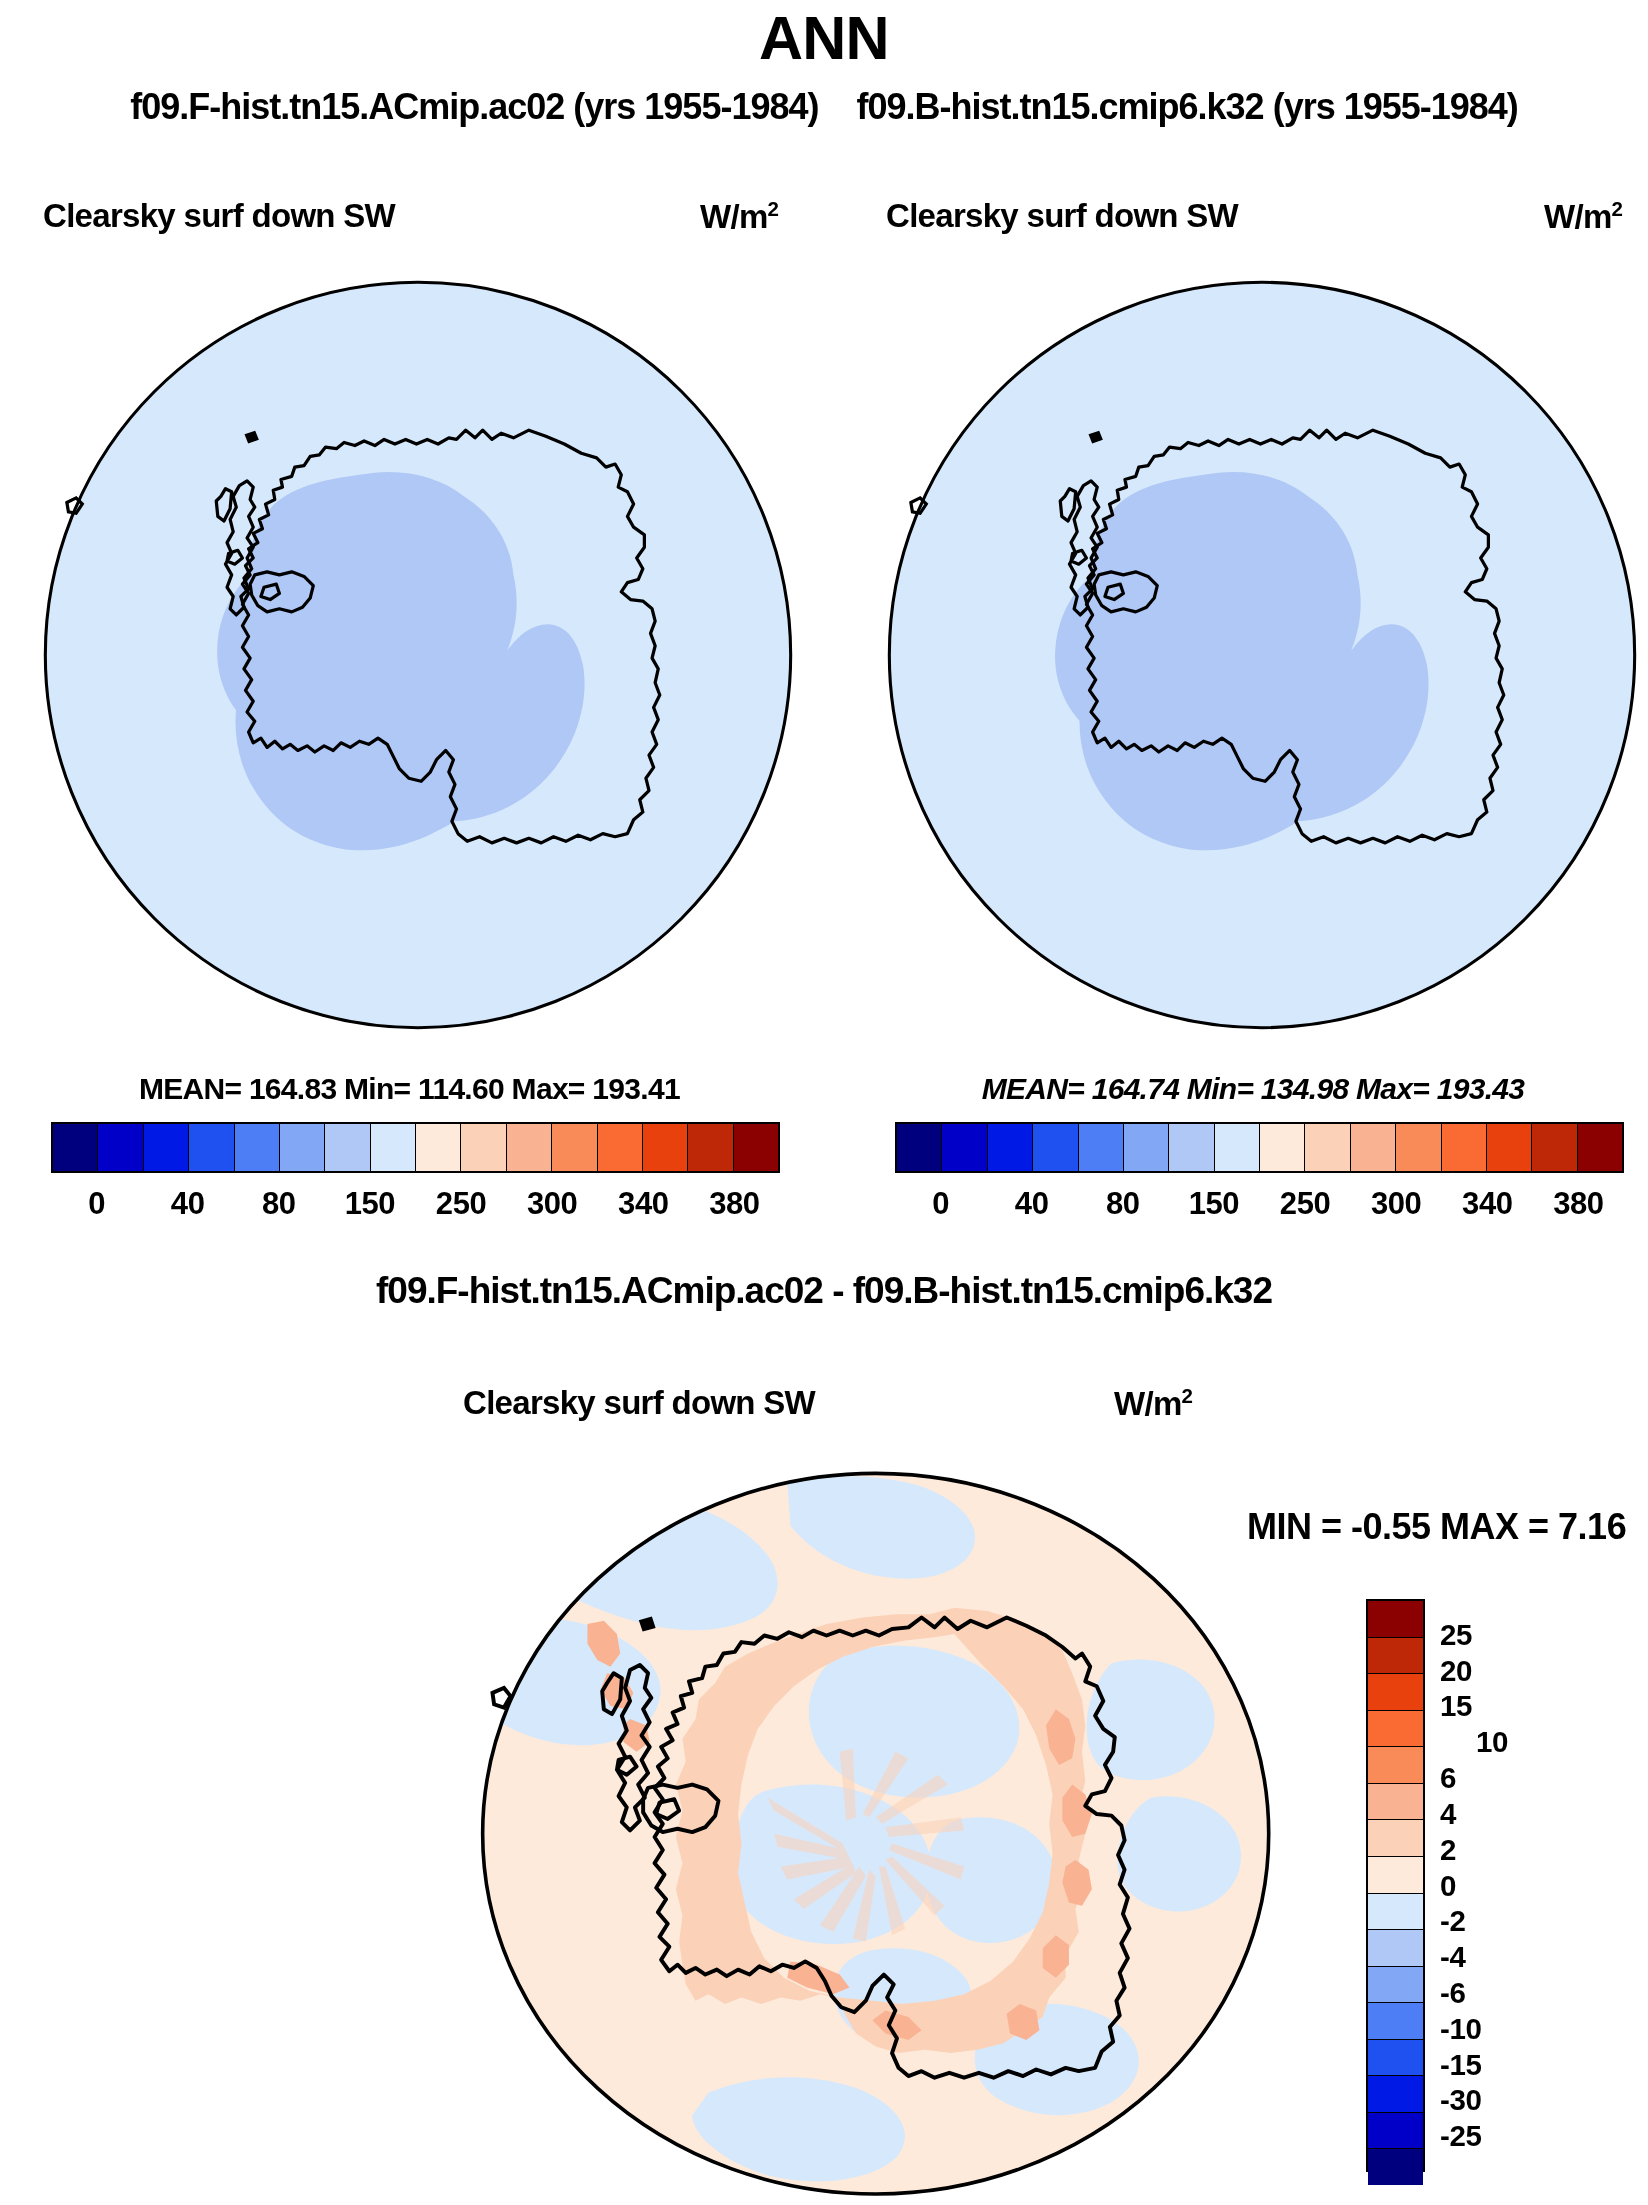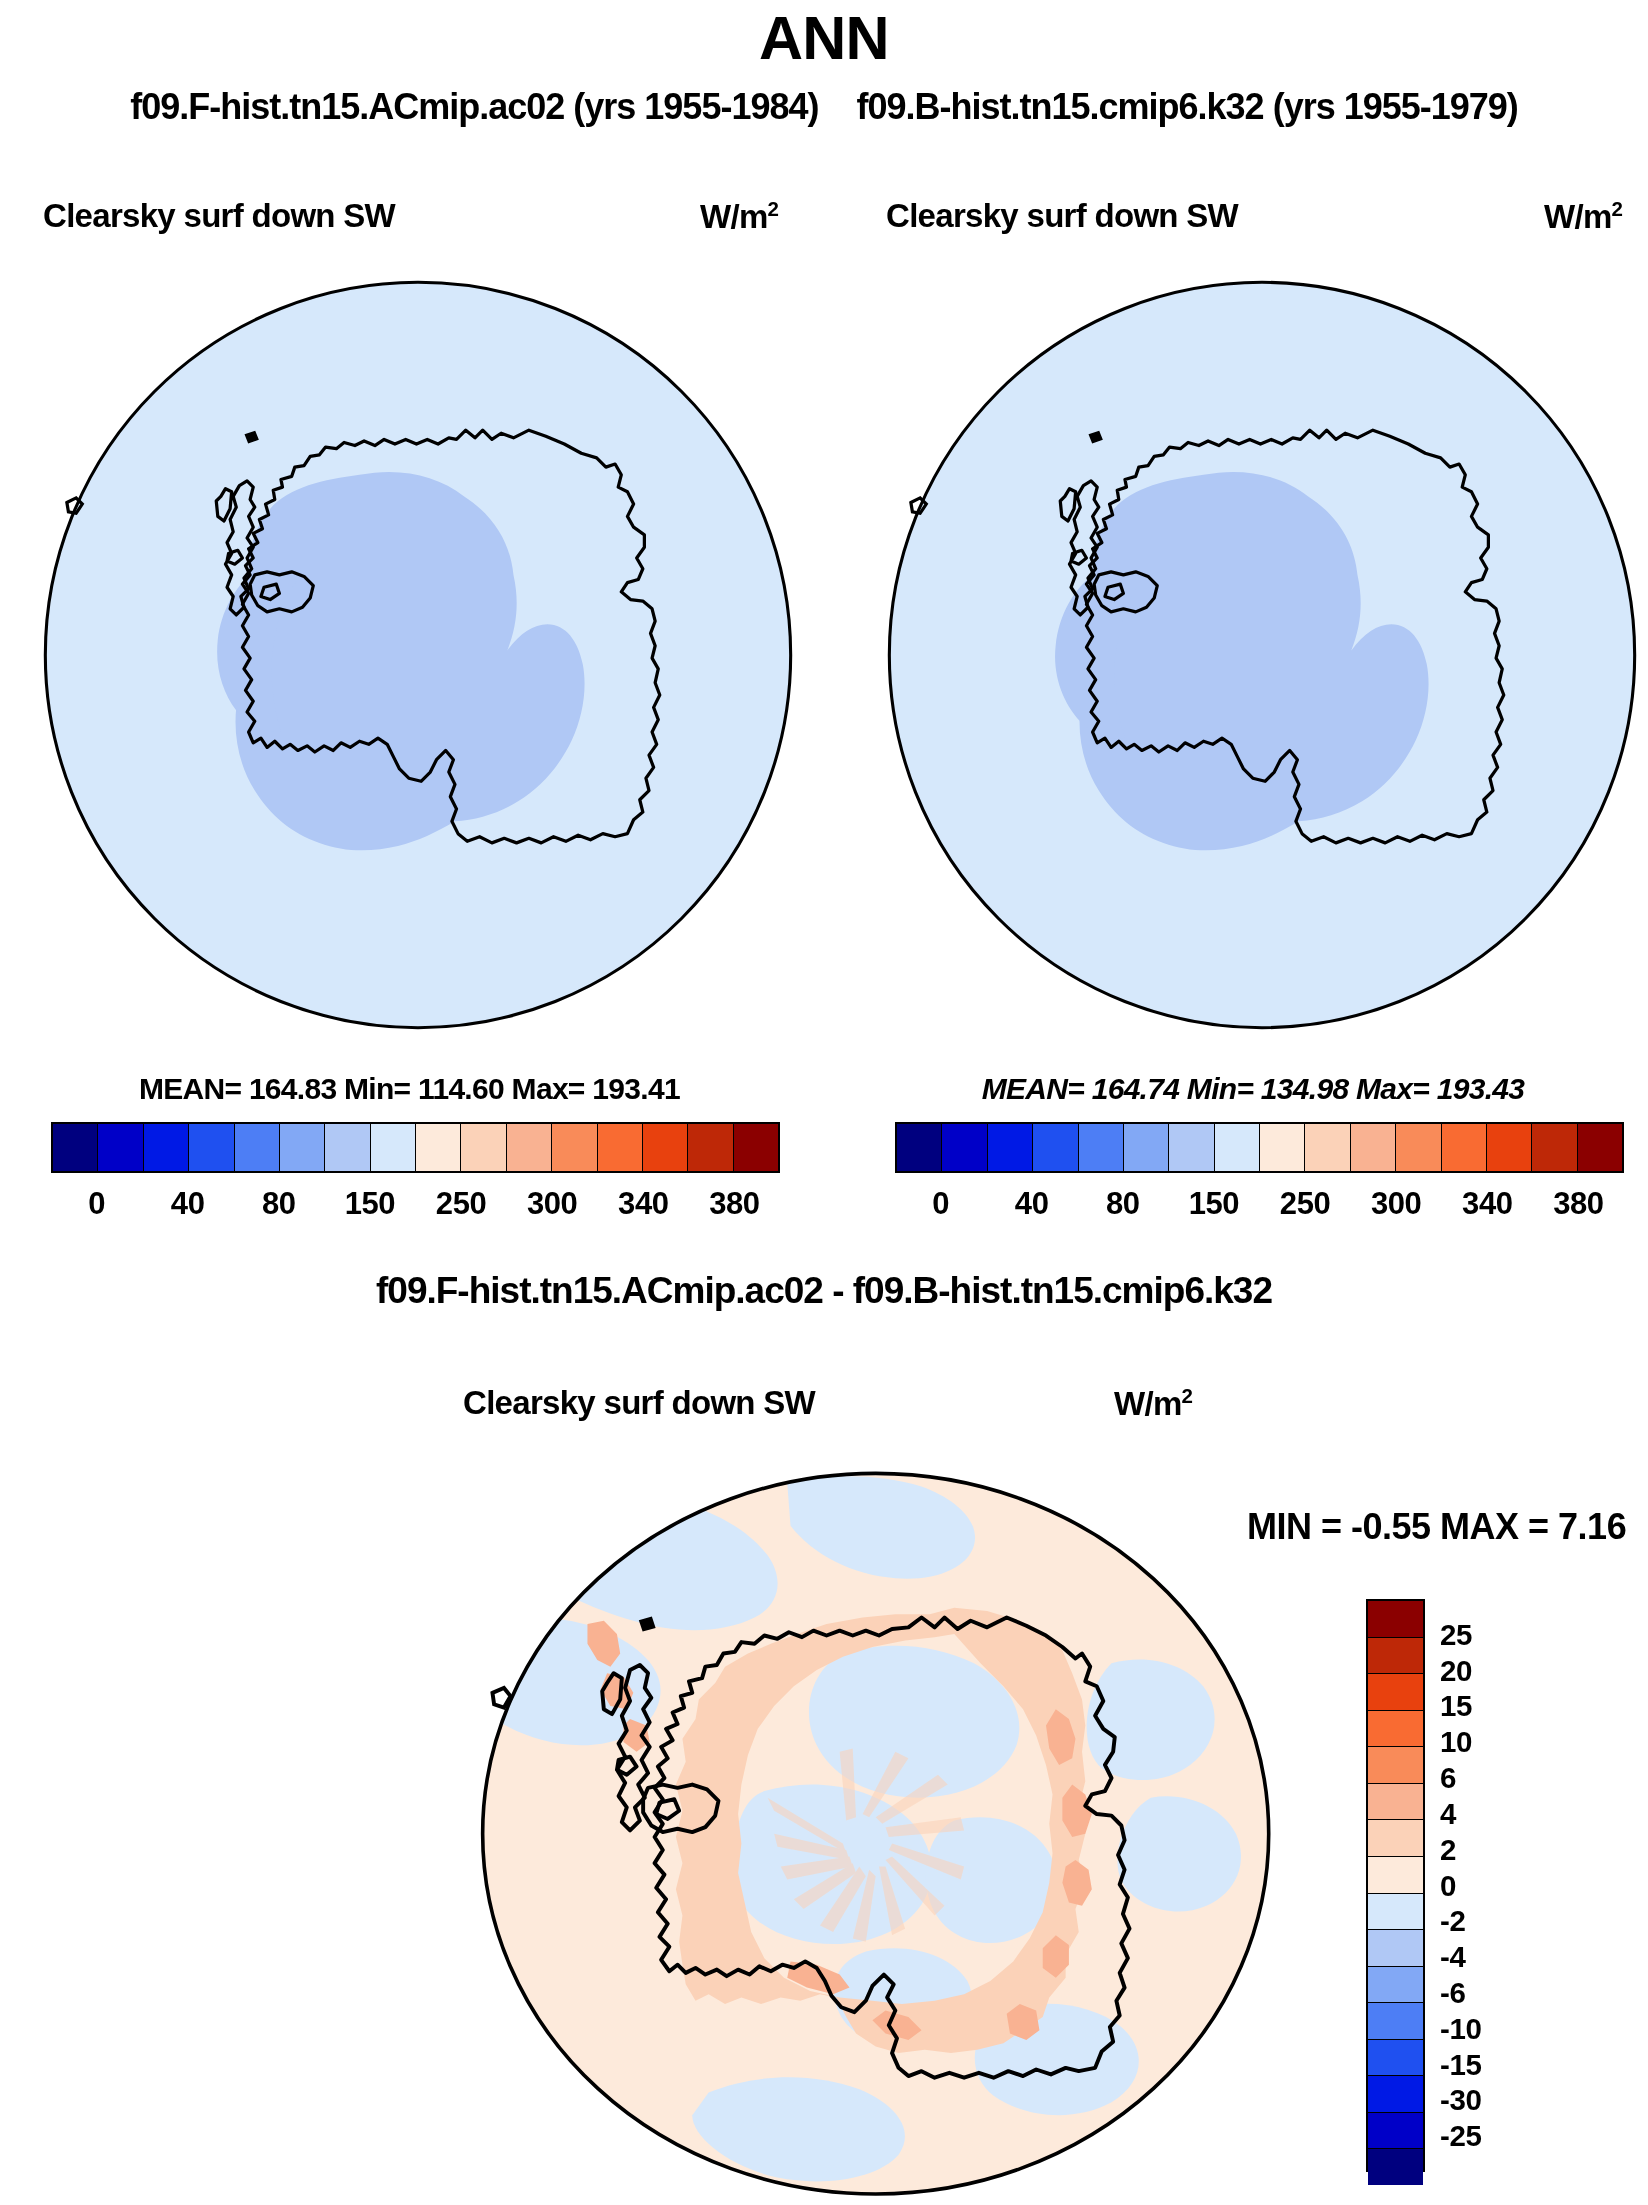--- a/index.html
+++ b/index.html
@@ -30,21 +30,21 @@
   .cbar-v-labels span{position:absolute;left:0;transform:translateY(-50%);
       font-size:29.5px;font-weight:bold;letter-spacing:-0.4px;white-space:nowrap;}
   svg{display:block;}
 </style>
 </head>
 <body>
 
 <div class="abs" id="main-title">ANN</div>
 
 <div class="abs" id="case-titles">
-  <span id="case-a-title">f09.F-hist.tn15.ACmip.ac02 (yrs 1955-1984)</span><span id="case-b-title">f09.B-hist.tn15.cmip6.k32 (yrs 1955-1979)</span>
+  <span id="case-a-title">f09.F-hist.tn15.ACmip.ac02 (yrs 1955-1984)</span><span id="case-b-title">f09.B-hist.tn15.cmip6.k32 (yrs 1955-1984)</span>
 </div>
 
 <div class="abs panel-var" style="left:43px;top:197px;">Clearsky surf down SW</div>
 <div class="abs panel-unit" style="left:700px;top:197px;">
   <span>W/m</span><sup>2</sup>
 </div>
 
 <div class="abs panel-var" style="left:886px;top:197px;">Clearsky surf down SW</div>
 <div class="abs panel-unit" style="left:1544px;top:197px;">
   <span>W/m</span><sup>2</sup>
@@ -415,21 +415,21 @@
       <div class="cellv" style="background: rgb(77, 126, 245); height: 6.25%;"></div>
       <div class="cellv" style="background: rgb(31, 80, 240); height: 6.25%;"></div>
       <div class="cellv" style="background: rgb(0, 25, 229); height: 6.25%;"></div>
       <div class="cellv" style="background: rgb(0, 0, 200); height: 6.25%;"></div>
       <div class="cellv" style="background: rgb(0, 0, 127); height: 6.25%;"></div>
     </div>
   <div class="cbar-v-labels" id="cbar-v-labels" style="left:74px;top:0;width:139px;height:573px;">
       <span style="top: 6.25%;">25</span>
       <span style="top: 12.5%;">20</span>
       <span style="top: 18.75%;">15</span>
-      <span style="top: 25%;">10</span>
+      <span style="top: 25%; margin-left: 36px;">10</span>
       <span style="top: 31.25%;">6</span>
       <span style="top: 37.5%;">4</span>
       <span style="top: 43.75%;">2</span>
       <span style="top: 50%;">0</span>
       <span style="top: 56.25%;">-2</span>
       <span style="top: 62.5%;">-4</span>
       <span style="top: 68.75%;">-6</span>
       <span style="top: 75%;">-10</span>
       <span style="top: 81.25%;">-15</span>
       <span style="top: 87.5%;">-30</span>

